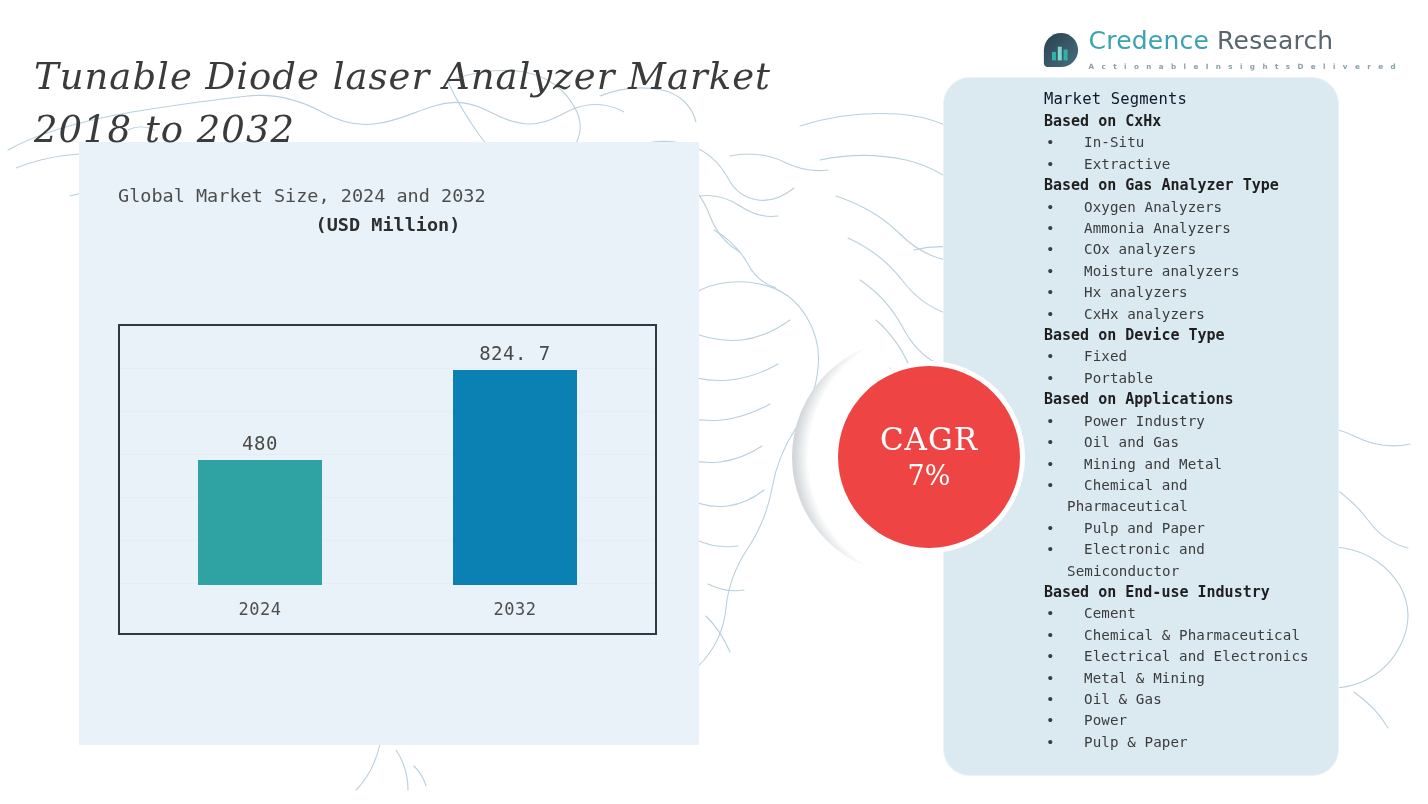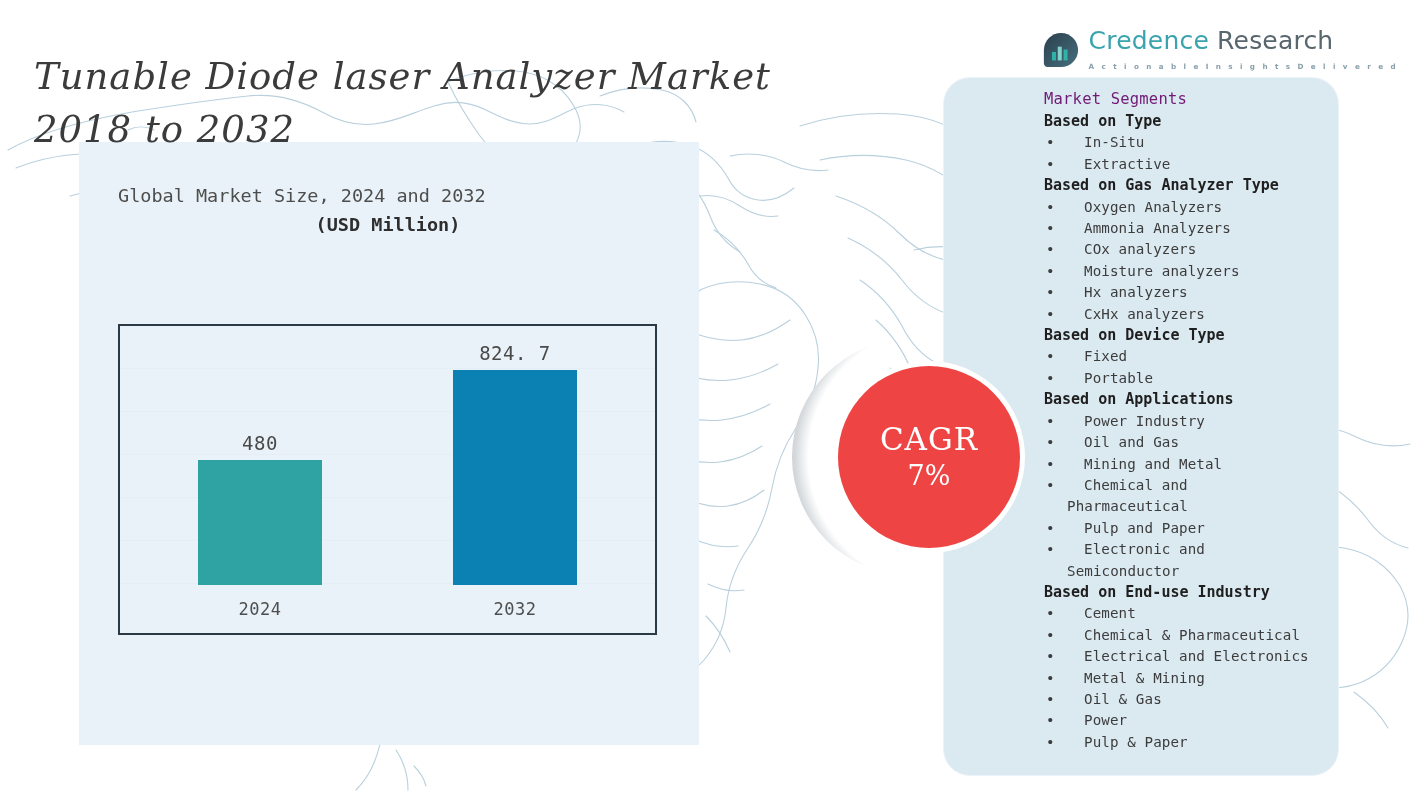--- a/index.html
+++ b/index.html
@@ -215,21 +215,21 @@
   
   #segments {
     position: absolute;
     left: 1044px; top: 88px;
     width: 300px;
     z-index: 5;
     color: #333333;
   }
   #segments-title {
     font-size: 15.5px;
-    color: #701a75;
+    color: #0f172a;
     line-height: 23px;
     letter-spacing: 0.2px;
   }
   .seg-head {
     font-size: 15px;
     font-weight: bold;
     color: #1f1f1f;
     line-height: 21.4px;
     letter-spacing: 0px;
   }
@@ -394,21 +394,21 @@
 
   <div id="cagr-halo"></div>
   <div id="cagr-circle">
     <span id="cagr-label">CAGR</span>
     <span id="cagr-value">7%</span>
   </div>
 
   <div id="segments">
     <div id="segments-title">Market Segments</div>
     <div id="segments-groups">
-        <div class="seg-head">Based on Type</div>
+        <div class="seg-head">Based on CxHx</div>
         <div class="seg-item">
           <span class="dot">•</span>
           <span class="txt">In-Situ</span>
         </div>
         <div class="seg-item">
           <span class="dot">•</span>
           <span class="txt">Extractive</span>
         </div>
         <div class="seg-head">Based on Gas Analyzer Type</div>
         <div class="seg-item">

